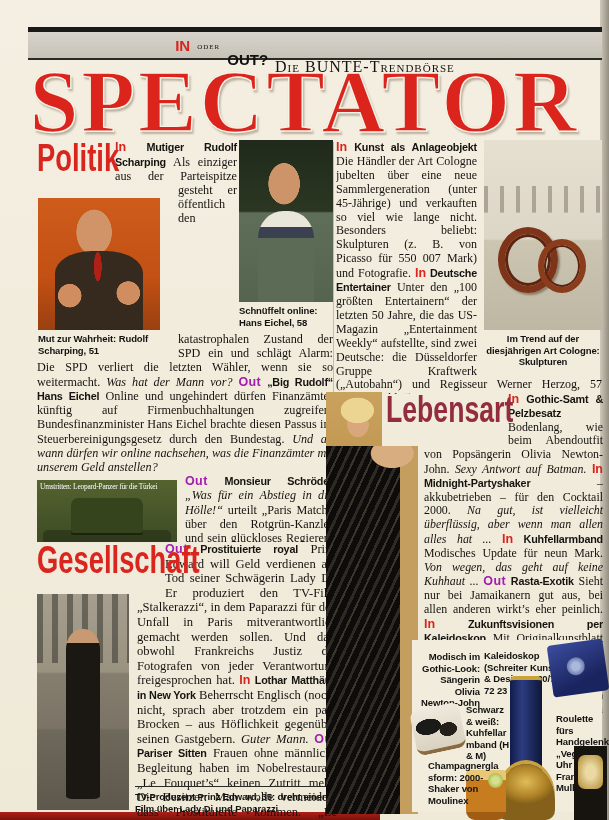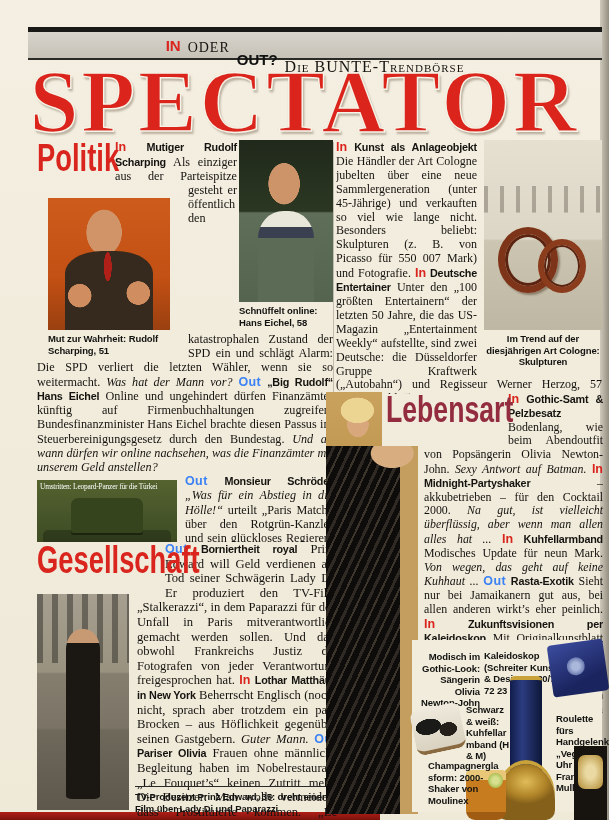--- a/index.html
+++ b/index.html
@@ -14,59 +14,59 @@
   .bottom-red-bar{position:absolute;left:0;top:812px;width:380px;height:8px;
     background:linear-gradient(180deg,#b01e16,#7c130e);}
   .col-divider{position:absolute;left:333px;top:142px;width:1px;height:394px;background:#c2bcae;}
 
   
   .topbar{position:absolute;left:28px;top:27px;width:574px;height:26px;
     background:linear-gradient(180deg,#d8d4cb,#c6c2b8);
     border-top:5px solid #191917;border-bottom:2px solid #2a2a26;
     display:flex;align-items:center;justify-content:center;gap:7px;}
   .topbar .t-in{font-family:"Liberation Sans",sans-serif;font-weight:bold;font-size:15px;color:#d9251d;}
-  .topbar .t-oder{font-variant:small-caps;font-size:20px;letter-spacing:1px;}
+  .topbar .t-oder{font-variant:small-caps;font-size:10px;letter-spacing:1px;}
   .topbar .t-out{font-family:"Liberation Sans",sans-serif;font-weight:bold;font-size:15px;color:#111;margin-top:28px;}
   .topbar .t-title{font-variant:small-caps;font-size:16px;letter-spacing:1px;margin-top:44px;}
 
   
   .masthead{position:absolute;left:0;top:62px;width:609px;text-align:center;
     font-family:"Liberation Serif",serif;font-weight:bold;font-size:88px;line-height:.92;
     color:#da241c;letter-spacing:3px;white-space:nowrap;
     -webkit-text-stroke:1.5px #f7f3e6;
     text-shadow:0 0 1px #6b5a48,2px 3px 2px rgba(90,70,50,.35);}
 
   
   .sec{position:absolute;overflow:hidden;}
   .sec-title{margin:0;font-family:"Liberation Sans",sans-serif;font-weight:bold;
     color:#d9251d;float:left;line-height:.95;}
   .sec-title .cond{display:inline-block;transform:scaleX(.72);transform-origin:0 50%;white-space:nowrap;}
   .bt{margin:0;font-size:12.2px;line-height:1.16;text-align:justify;}
   .bdg{font-family:"Liberation Sans",sans-serif;font-weight:bold;font-size:12.5px;}
   .bdg.in{color:#d9251d;}
-  .bdg.out{color:#3b82f6;letter-spacing:.4px;}
+  .bdg.out{color:#a21caf;letter-spacing:.4px;}
   .lead{font-family:"Liberation Sans",sans-serif;font-weight:bold;font-size:10.8px;letter-spacing:-.2px;}
   .it{font-style:italic;}
   .cap{font-family:"Liberation Sans",sans-serif;font-weight:bold;font-size:9.5px;
     line-height:1.22;letter-spacing:-.1px;color:#121210;}
   .fr{float:right;}
   .ph{position:relative;overflow:hidden;}
 
   
   #sec-politik{left:37px;top:140px;width:296px;height:402px;}
   #politik-title{width:78px;height:54px;font-size:38px;}
   #fig-eichel{float:right;width:94px;margin:0 0 4px 6px;}
   #ph-eichel{width:94px;height:162px;
     background:
       radial-gradient(ellipse 16px 21px at 48% 27%,#cc9468 97%,transparent),
       linear-gradient(180deg,#20291b 0%,#2b3722 44%,#5f6e58 45%,#55644e 100%);}
   #ph-eichel::before{content:"";position:absolute;left:20%;right:20%;top:44%;bottom:0;
     background:linear-gradient(180deg,#e9e6da 0 18%,#3a4050 18% 30%,#5c6b55 30%);
     border-radius:45% 45% 0 0/30% 30% 0 0;}
-  #fig-scharping{float:left;clear:left;width:132px;margin:4px 8px 2px 11px;}
+  #fig-scharping{float:left;clear:left;width:132px;margin:4px 8px 2px 1px;}
   #ph-scharping{width:122px;height:132px;
     background:
       radial-gradient(ellipse 18px 23px at 46% 26%,#d09468 97%,transparent),
       linear-gradient(180deg,#cd5c1c 0%,#c35014 60%,#9a4010 100%);}
   #ph-scharping::before{content:"";position:absolute;left:14%;right:14%;top:40%;bottom:0;
     background:#362a1e;border-radius:42% 42% 0 0/28% 28% 0 0;}
   #ph-scharping::after{content:"";position:absolute;inset:0;
     background:
       radial-gradient(circle 12px at 26% 74%,#cf8d60 96%,transparent),
       radial-gradient(circle 12px at 74% 72%,#cf8d60 96%,transparent),
@@ -211,27 +211,27 @@
   </p>
 </div>
 
 <div class="sec" id="sec-gesellschaft">
   <h2 class="sec-title" id="gesellschaft-title"><span class="cond">Gesellschaft</span></h2>
   <figure id="fig-edward">
     <div class="ph" id="ph-edward"></div>
   </figure>
   <p class="bt" id="gesellschaft-p">
     <span class="bdg out">Out</span>
-    <span class="lead">Borniertheit royal</span>
+    <span class="lead">Prostituierte royal</span>
     <span>Prinz Edward will Geld verdienen am Tod seiner Schwägerin Lady Di. Er produziert den TV-Film „Stalkerazzi“, in dem Paparazzi für den Unfall in Paris mitverantwortlich gemacht werden sollen. Und das, obwohl Frankreichs Justiz die Fotografen von jeder Verantwortung freigesprochen hat. </span><span class="it"></span>
     <span class="bdg in">In</span>
     <span class="lead">Lothar Matthäus in New York</span>
     <span>Beherrscht Englisch (noch) nicht, sprach aber trotzdem ein paar Brocken – aus Höflichkeit gegenüber seinen Gastgebern. </span><span class="it">Guter Mann.</span>
     <span class="bdg out">Out</span>
-    <span class="lead">Pariser Olivia</span>
+    <span class="lead">Pariser Sitten</span>
     <span>Frauen ohne männliche Begleitung haben im Nobelrestaurant „Le Fouquet’s“ keinen Zutritt mehr. Die Besitzer: Man wolle vermeiden, dass Prostituierte kommen. „Le Monde“ ist empört. </span><span class="it">Spectator geht da auch nicht mehr hin.</span>
   </p>
   <div class="cap" id="cap-edward">TV-Produzent Prinz Edward, 35: dreht einen Film über Lady Di und Paparazzi</div>
 </div>
 
 <div class="sec" id="sec-kultur">
   <figure class="fr" id="fig-art" style="margin:0 0 4px 7px">
     <div class="ph" id="ph-art"></div>
     <div class="cap cap-under">Im Trend auf der diesjährigen Art Cologne: Skulpturen</div>
   </figure>

